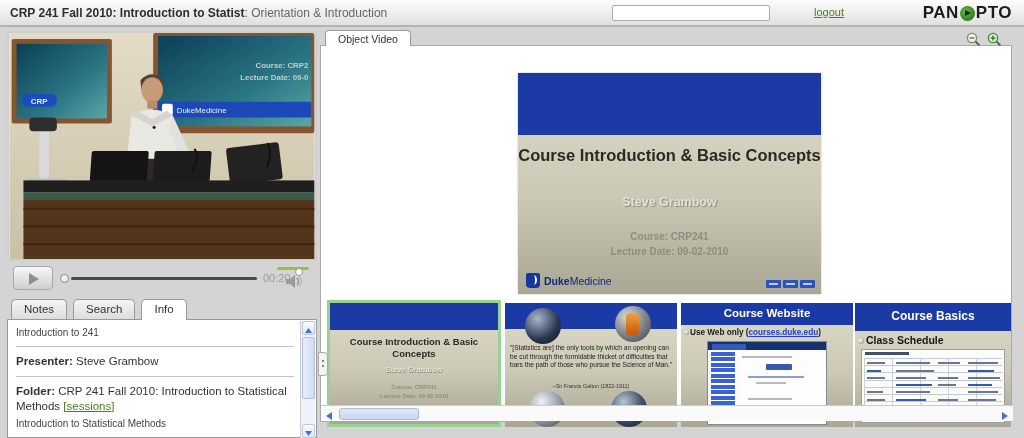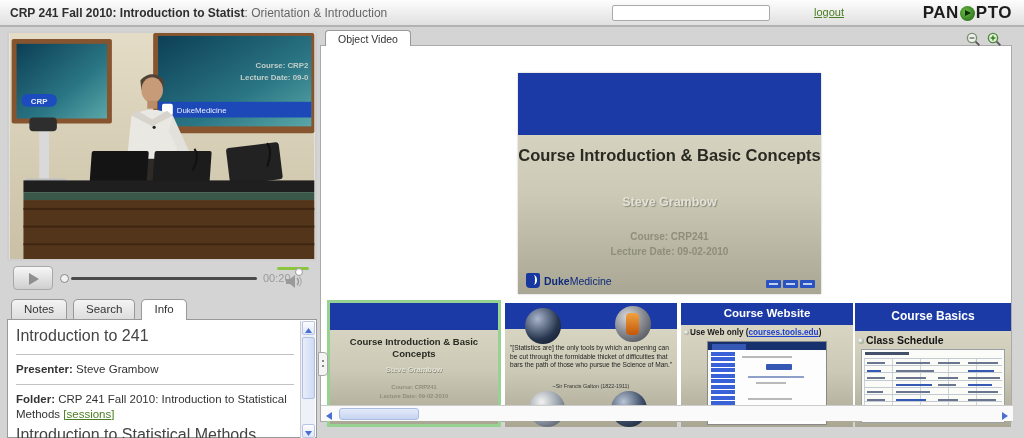--- a/index.html
+++ b/index.html
@@ -47,21 +47,21 @@
 
   .tabs { position:absolute; top:268px; left:4px; height:20px; display:flex; gap:6px; }
   .tab { height:20px; padding:3px 12px 0; font-size:11.5px; color:#333;
     background:linear-gradient(#f4f4f4,#ddd); border:1px solid #999; border-bottom:none;
     border-radius:5px 5px 0 0; cursor:pointer; position:relative; z-index:1; }
   .tab.active { background:#fff; z-index:3; height:21px; }
 
   .info-panel { position:absolute; top:288px; left:0; width:310px; height:119px;
     background:#fff; border:1px solid #999; padding:6px 22px 4px 8px; font-size:11.5px; color:#333; z-index:2; }
   .info-row { margin-bottom:3px; line-height:1.3; }
-  .info-sub { font-size:16px; color:#444; }
+  .info-sub { font-size:10px; color:#444; }
   .hr { border-top:1px solid #c2c2c2; margin:7px 0; }
   .sessions-link { color:#4a7d21; text-decoration:underline; cursor:pointer; }
   .vscroll { position:absolute; right:1px; top:1px; width:15px; height:117px; background:#eef1f8; border-left:1px solid #ccc; }
   .vscroll .arr { position:absolute; left:1px; width:13px; height:14px; background:linear-gradient(#fdfdff,#dfe6f5);
     border:1px solid #b9c6e2; border-radius:2px; cursor:pointer; text-align:center; }
   .vscroll .arr svg { display:block; margin:4px auto 0; }
   .vscroll .thumb { position:absolute; left:1px; top:16px; width:13px; height:62px;
     background:linear-gradient(90deg,#e8eefb,#cfdbf4); border:1px solid #b0c0e4; border-radius:2px; cursor:pointer; }
 
   
@@ -368,21 +368,21 @@
           <div class="t2-quote">"[Statistics are] the only tools by which an opening can be cut through the formidable thicket of difficulties that bars the path of those who pursue the Science of Man."</div>
           <div class="t2-attr">~Sir Francis Galton (1822-1911)</div>
         </div>
       </div>
 
       <div class="thumb thumb3">
         <div class="slide">
           <div class="band t3-band"></div>
           <div class="t3-title">Course Website</div>
           <div class="t3-bullet">
-            <span class="blt"></span><span>Use Web only (</span><span class="t3-link">courses.tools.edu</span><span>)</span>
+            <span class="blt"></span><span>Use Web only (</span><span class="t3-link">courses.duke.edu</span><span>)</span>
           </div>
           <div class="web-shot">
             <div class="ws-top"></div>
             <div class="ws-side"></div>
             <div class="ws-btn"></div>
             <span class="ws-line" style="left:34px; top:14px; width:50px;"></span>
             <span class="ws-line" style="left:40px; top:34px; width:56px; background:#8fa0c8;"></span>
             <span class="ws-line" style="left:48px; top:40px; width:30px;"></span>
             <span class="ws-line" style="left:40px; top:56px; width:44px;"></span>
           </div>

